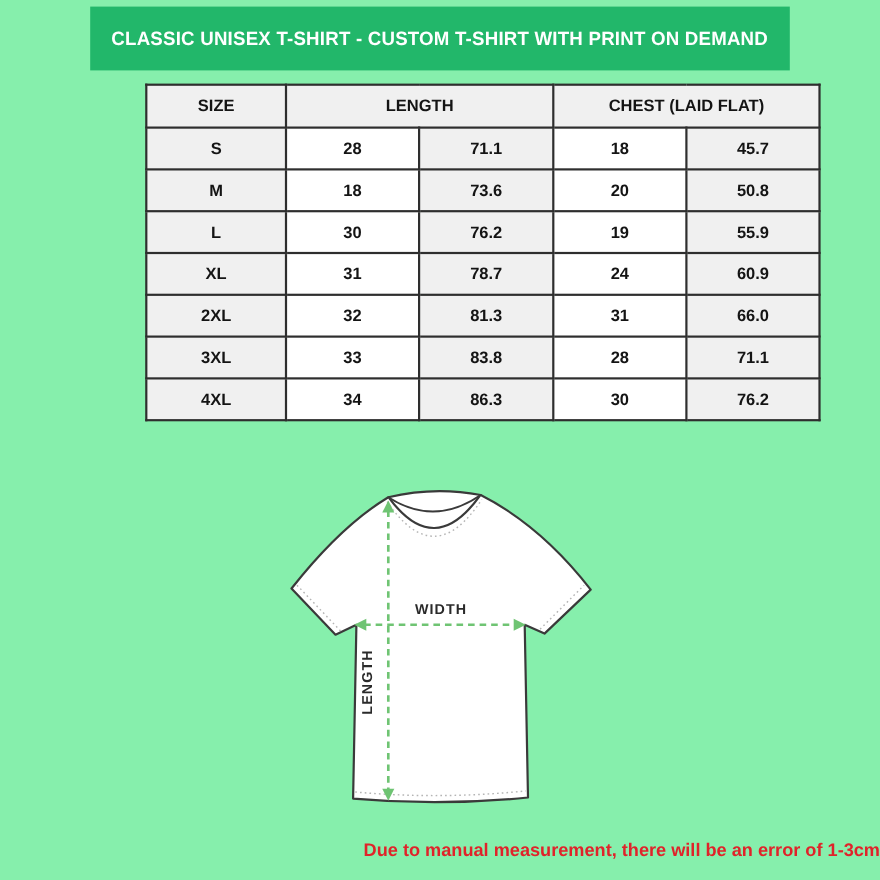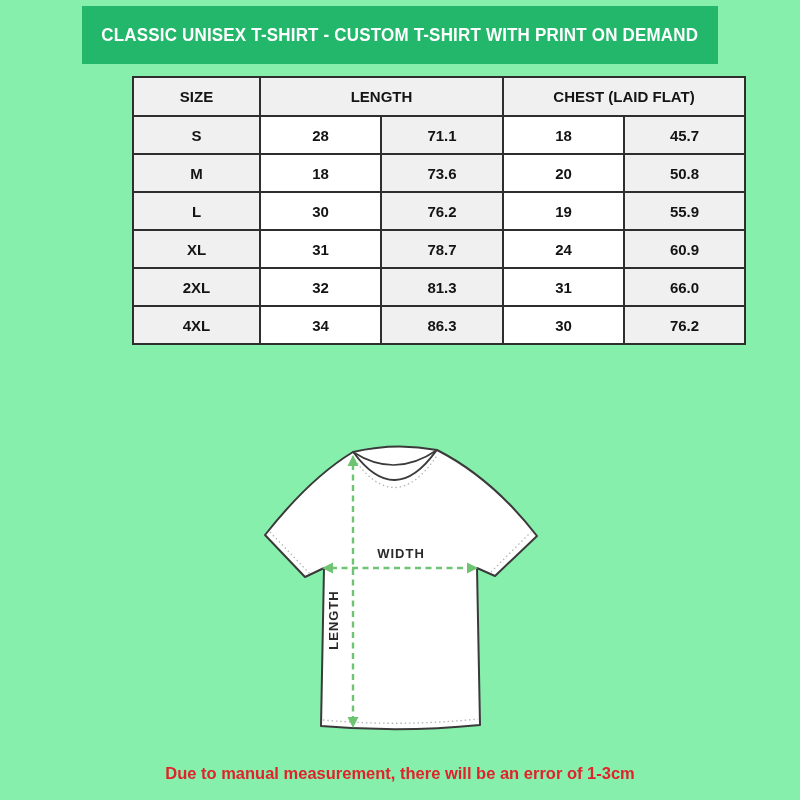--- a/index.html
+++ b/index.html
@@ -29,21 +29,21 @@
   .size-table td{height:36px;background:#ffffff;}
   .size-table td.g{background:#f0f0f0;}
   
   .diagram{position:absolute;left:230px;top:430px;width:340px;height:320px;}
   .dim-label{
     font-family:"Liberation Sans", sans-serif;font-weight:700;font-size:13px;
     fill:#2a2a2a;letter-spacing:1px;
   }
   
   .note{
-    position:absolute;left:0;right:0;top:764px;text-align:center;
+    position:absolute;left:0;right:0;top:764px;text-align:right;
     color:#e0232a;font-weight:700;font-size:16.5px;
   }
 </style>
 </head>
 <body>
 
 <div class="page">
 
   <div class="banner">
     <span>CLASSIC UNISEX T-SHIRT - CUSTOM T-SHIRT WITH PRINT ON DEMAND</span>
@@ -94,20 +94,27 @@
         <td class="g">60.9</td>
       </tr>
       <tr>
         <td class="g">2XL</td>
         <td>32</td>
         <td class="g">81.3</td>
         <td>31</td>
         <td class="g">66.0</td>
       </tr>
       <tr>
+        <td class="g">3XL</td>
+        <td>33</td>
+        <td class="g">83.8</td>
+        <td>28</td>
+        <td class="g">71.1</td>
+      </tr>
+      <tr>
         <td class="g">4XL</td>
         <td>34</td>
         <td class="g">86.3</td>
         <td>30</td>
         <td class="g">76.2</td>
       </tr>
     </tbody>
   </table>
 
   <svg class="diagram" viewBox="0 0 340 320">

